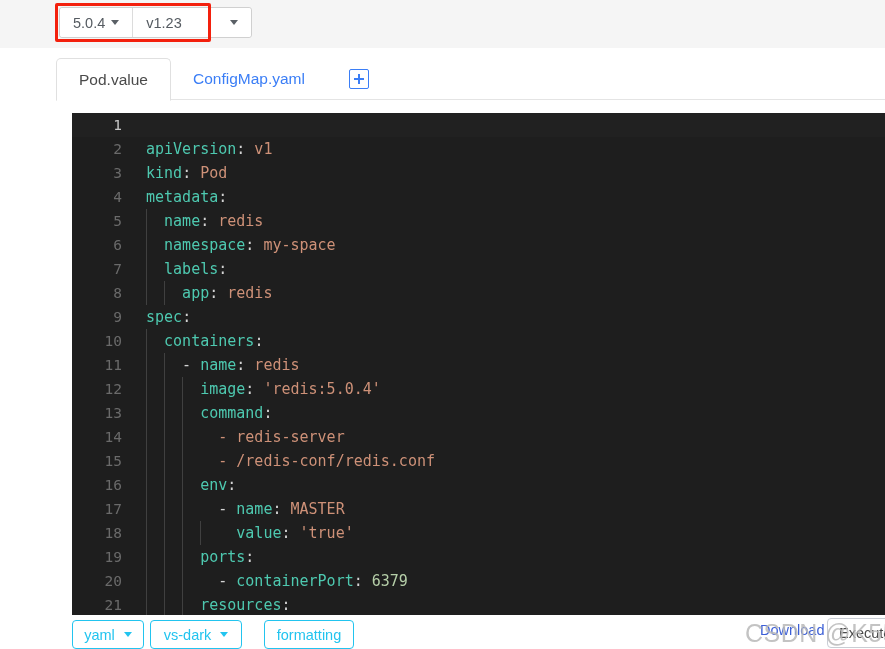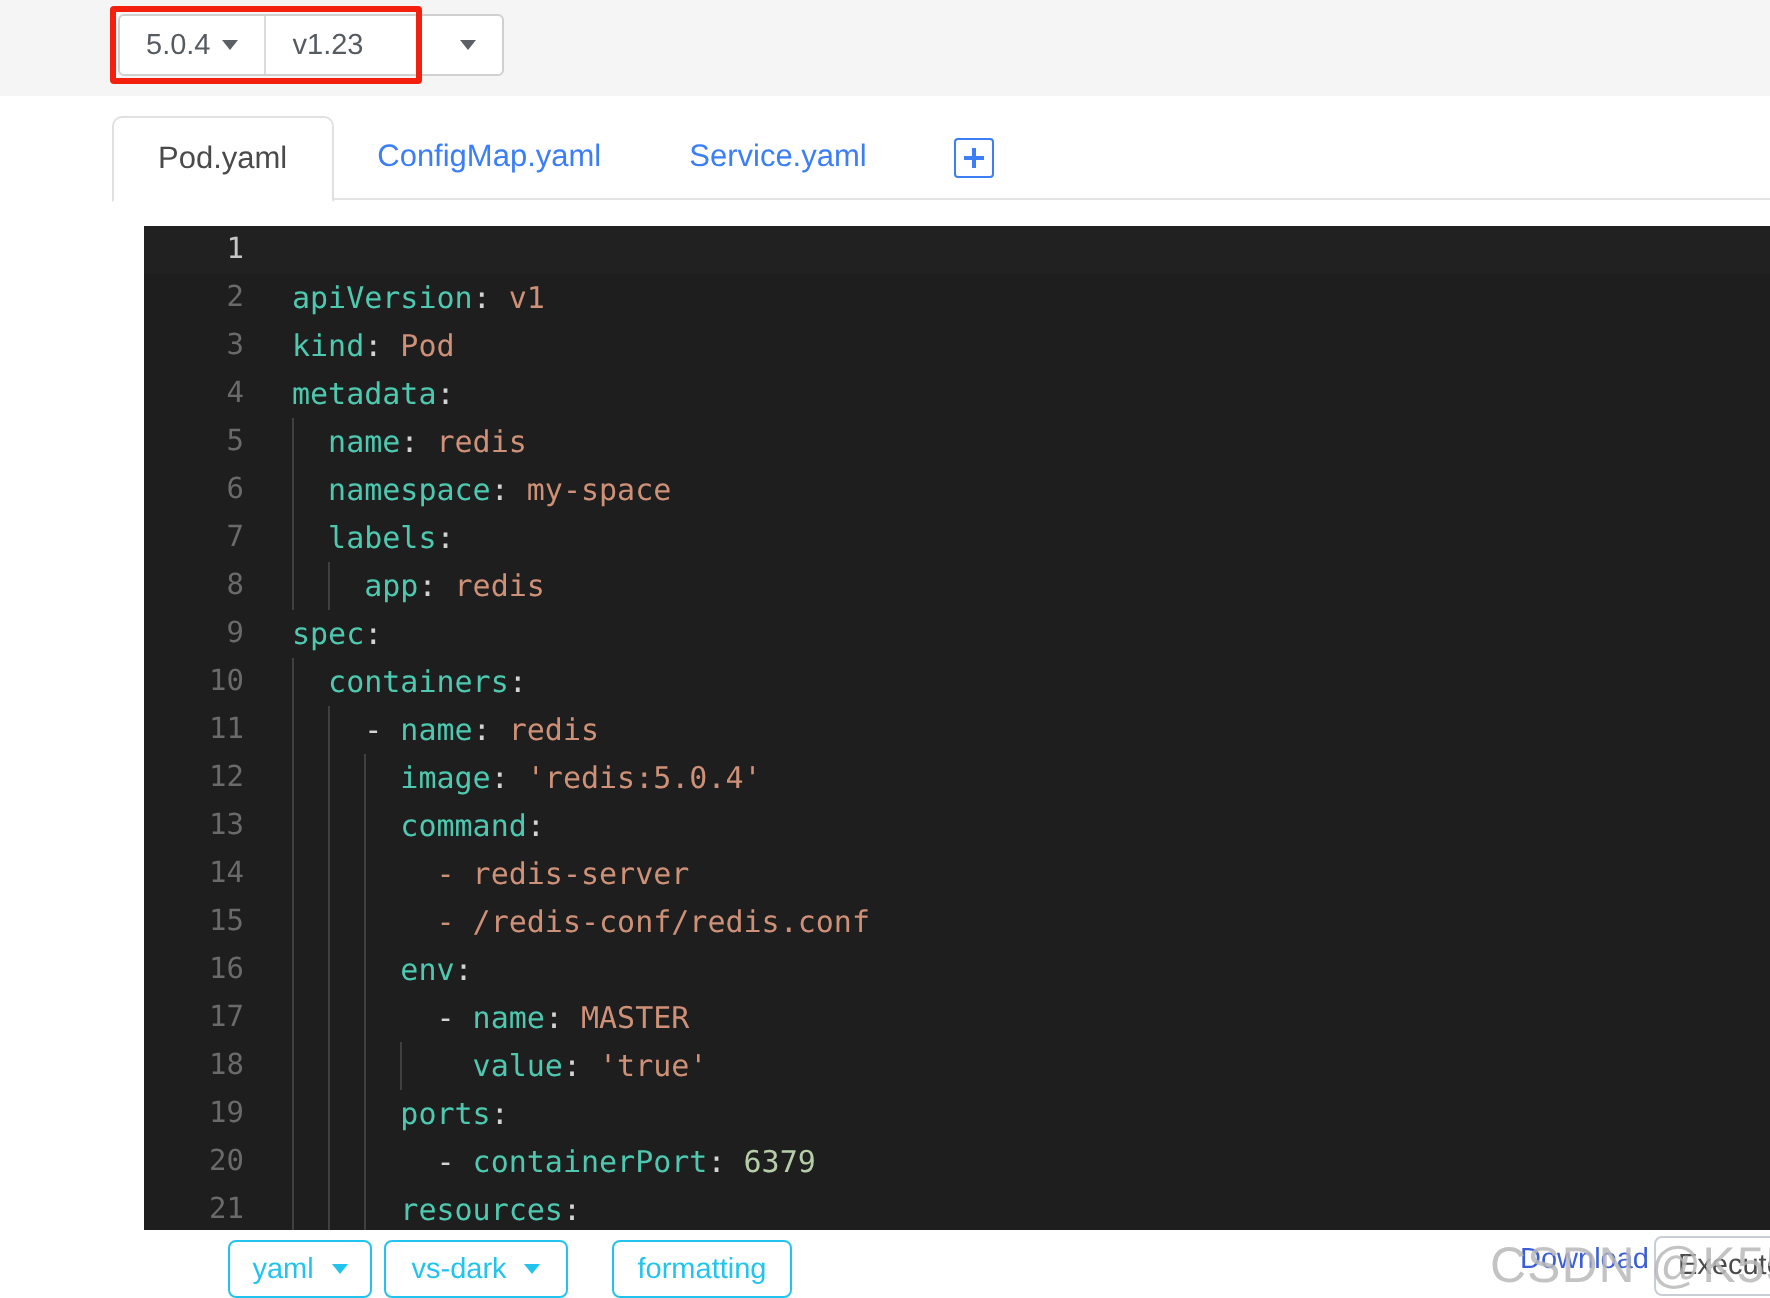--- a/index.html
+++ b/index.html
@@ -199,21 +199,20 @@
     gap: 9px;
     padding: 0 16px;
     border: 1px solid #22c4ef;
     border-radius: 4px;
     color: #22c4ef;
     background: #ffffff;
     font-size: 14.5px;
     font-family: "Liberation Sans", sans-serif;
     cursor: pointer;
     white-space: nowrap;
-    margin-left: 42px;
   }
 
   .caret-cyan {
     width: 0; height: 0;
     border-left: 4.5px solid transparent;
     border-right: 4.5px solid transparent;
     border-top: 5.5px solid #22c4ef;
     display: inline-block;
   }
 
@@ -275,27 +274,24 @@
   <div class="version-btn">
     <span>v1.23</span>
     <span class="caret-down"></span>
   </div>
 </div>
 
 <div class="red-annotation"></div>
 
 <div class="tab-bar">
   <div class="tab active">
-    <span>Pod.yaml</span>
+    <span>Pod.value</span>
   </div>
   <div class="tab">
     <span>ConfigMap.yaml</span>
-  </div>
-  <div class="tab">
-    <span>Service.yaml</span>
   </div>
   <div class="add-tab-btn"></div>
 </div>
 
 <div class="editor" id="editor">
     <div class="code-line current"><div class="gutter">1</div><div class="code-text"><span class="k">apiVersion</span><span class="p">:</span><span class="s"> v1</span></div></div>
     <div class="code-line"><div class="gutter">2</div><div class="code-text"><span class="k">kind</span><span class="p">:</span><span class="s"> Pod</span></div></div>
     <div class="code-line"><div class="gutter">3</div><div class="code-text"><span class="k">metadata</span><span class="p">:</span></div></div>
     <div class="code-line"><div class="gutter">4</div><div class="code-text"><span class="guide" style="left: 6px;"></span><span class="k">  name</span><span class="p">:</span><span class="s"> redis</span></div></div>
     <div class="code-line"><div class="gutter">5</div><div class="code-text"><span class="guide" style="left: 6px;"></span><span class="k">  namespace</span><span class="p">:</span><span class="s"> my-space</span></div></div>

